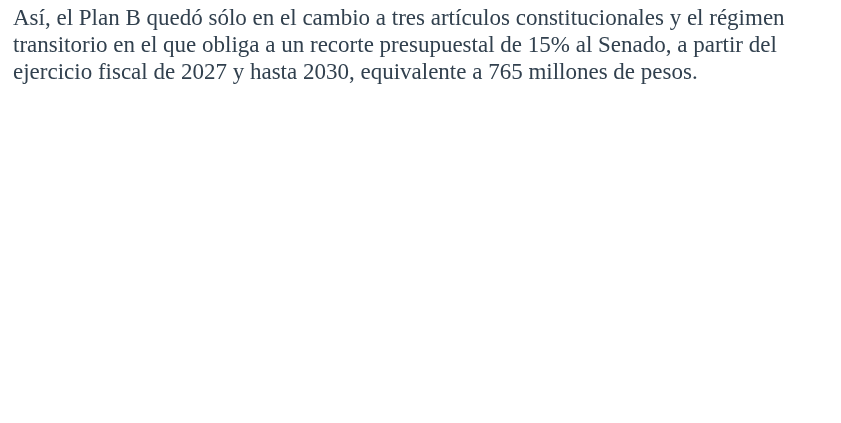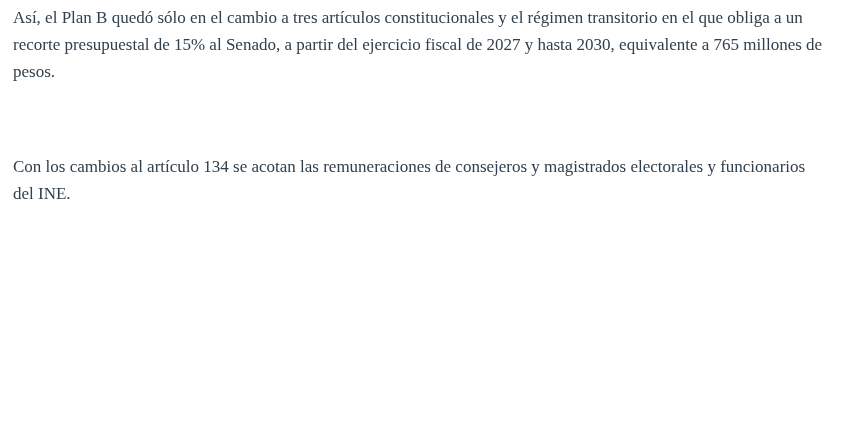--- a/index.html
+++ b/index.html
@@ -12,33 +12,32 @@
     height: 423px;
     overflow: hidden;
   }
   .article-body {
     box-sizing: border-box;
     padding: 4px 13px 0 13px;
     max-width: 841px;
   }
   .article-body p {
     font-family: "Liberation Serif", "DejaVu Serif", serif;
-    font-size: 17px;
+    font-size: 23px;
     line-height: 27px;
     color: #31404e;
     margin: 0 0 26px 0;
     max-width: 815px;
   }
   
   .article-body p.big-gap-after {
     margin-bottom: 68px;
   }
 </style>
 </head>
 <body>
 
 <div class="article-body">
   <p class="big-gap-after">Así, el Plan B quedó sólo en el cambio a tres artículos constitucionales y el régimen transitorio en el que obliga a un recorte presupuestal de 15% al Senado, a partir del ejercicio fiscal de 2027 y hasta 2030, equivalente a 765 millones de pesos.</p>
 
 
-  <p>Con los cambios al artículo 134 se acotan las remuneraciones de consejeros y magistrados electorales y funcionarios del INE.</p>
 
 </div>
 
 </body></html>

